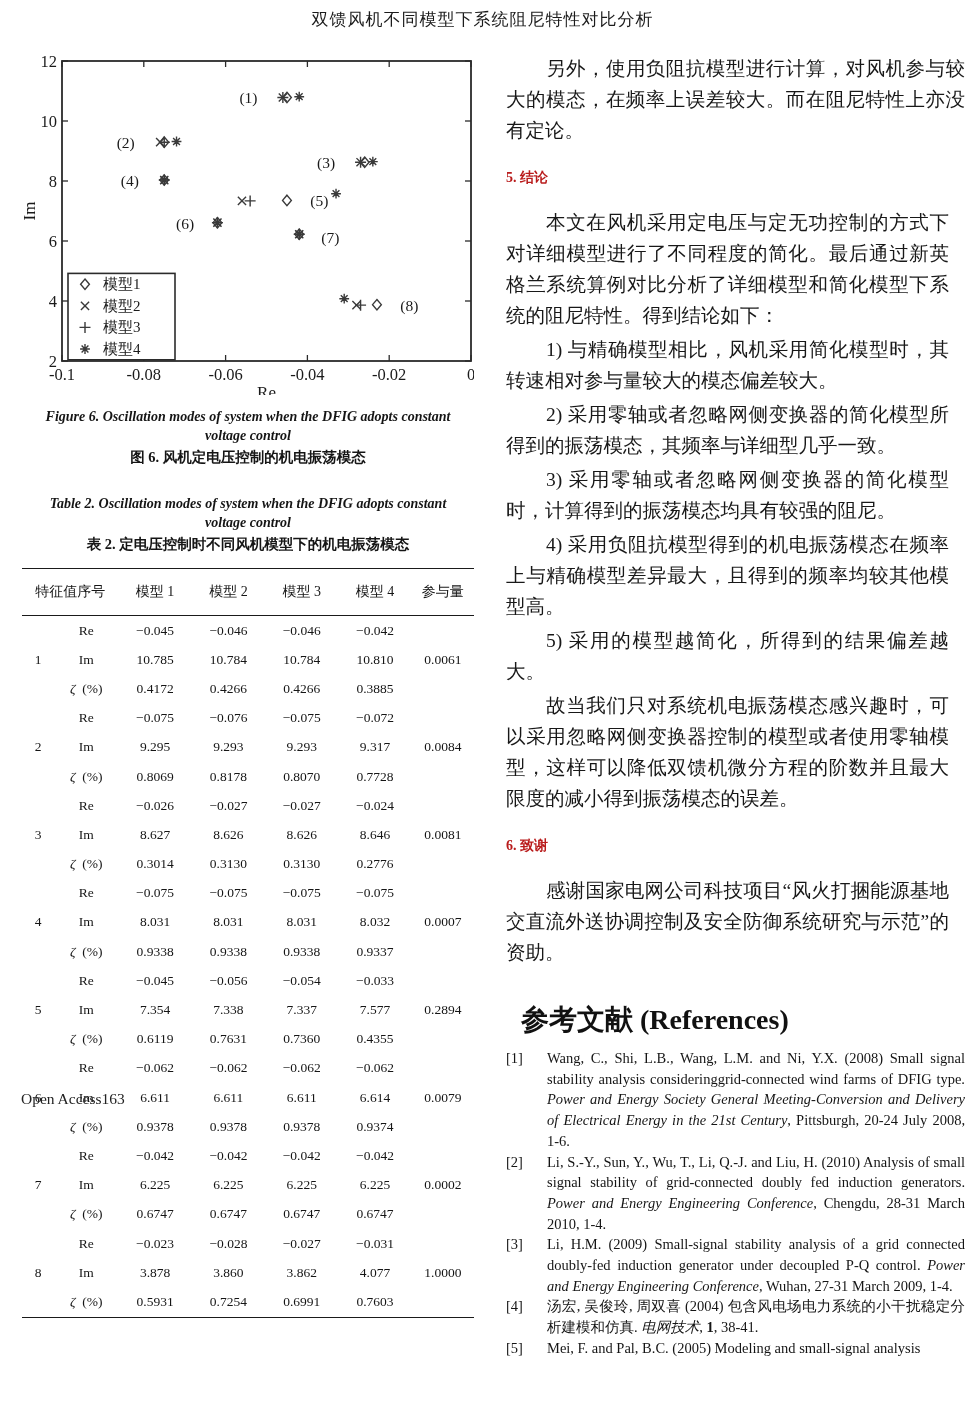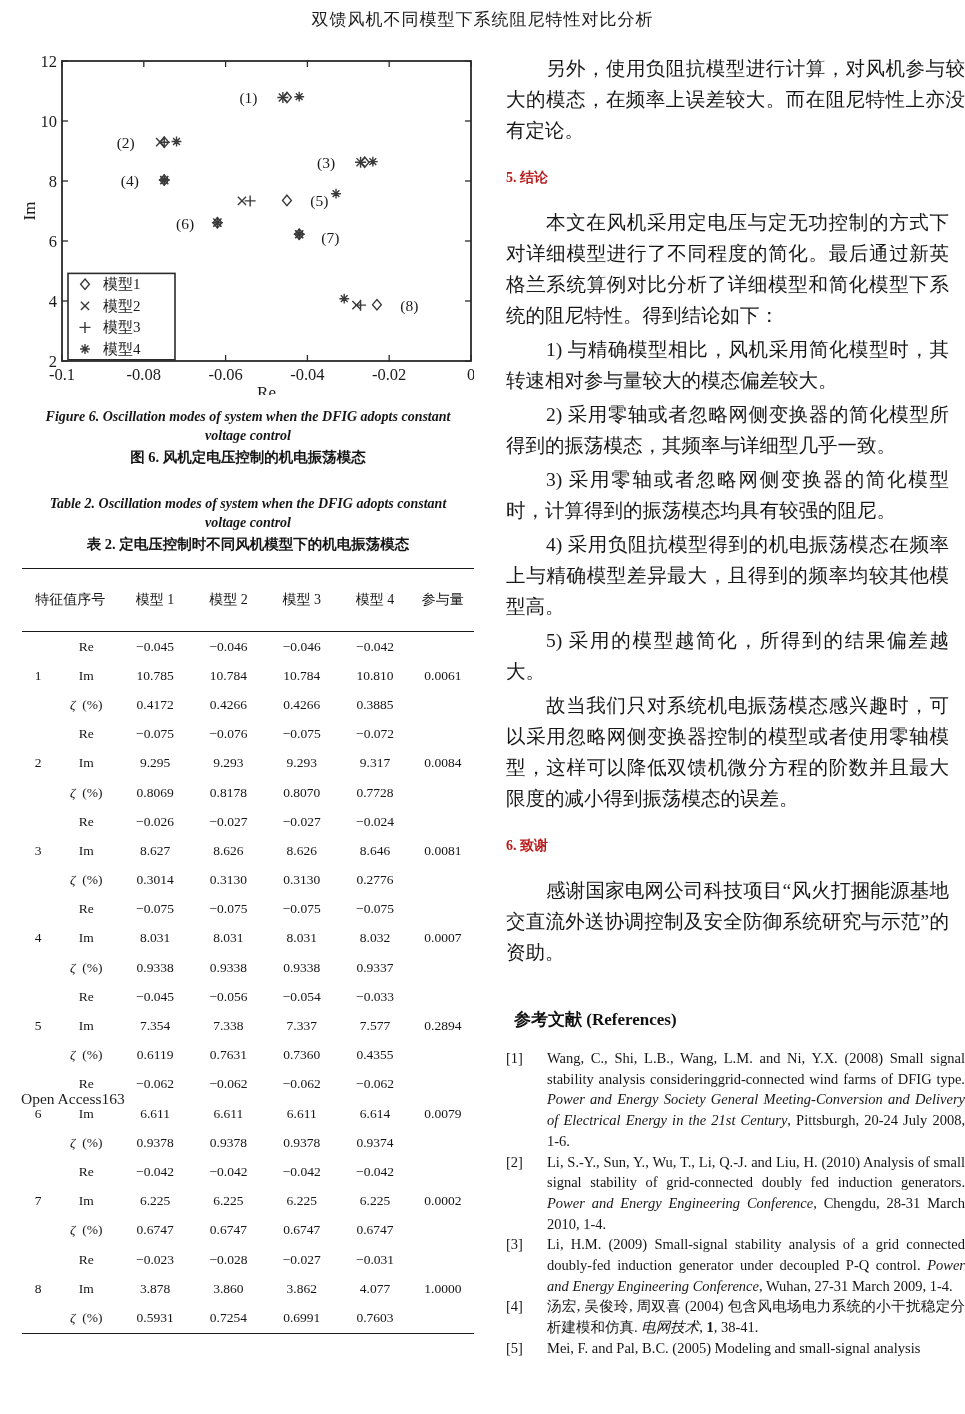--- a/index.html
+++ b/index.html
@@ -21,35 +21,35 @@
 
   
   .caption{ text-align:center;font-weight:bold;margin-top:12px;}
   .caption .cap-en{font-size:14px;line-height:19px;padding:0 10px;font-style:italic;}
   .caption .cap-zh{font-size:14.5px;line-height:21px;margin-top:2px;}
   .table-caption{margin-top:26px;}
 
   
   table.modes-table{width:452px;border-collapse:collapse;margin-top:13px;font-size:13.5px;
     border-top:1.4px solid #1a1a1a;border-bottom:1.4px solid #1a1a1a;table-layout:fixed;}
-  table.modes-table thead th{font-weight:normal;font-size:14px;padding:22px 0;border-bottom:1.2px solid #1a1a1a;text-align:center;}
+  table.modes-table thead th{font-weight:normal;font-size:14px;padding:14px 0;border-bottom:1.2px solid #1a1a1a;text-align:center;}
   table.modes-table td{text-align:center;padding:6.6px 0;white-space:nowrap;}
   table.modes-table .c0{width:32px;}
   table.modes-table .c1{width:64px;}
   table.modes-table .cm{width:73px;}
   table.modes-table .cp{width:62px;}
   .zeta-lbl{font-style:italic;}
   .zeta-rest{font-style:normal;}
 
   
   .body-para{font-size:19.5px;line-height:31px;text-align:justify;margin:0;color:#181818;}
   .indent{text-indent:2.05em;}
   .sec-par{margin:3px 16px 0 0;}
   h2.sec-heading{font-size:14px;line-height:24px;margin:20px 0 17px 0;font-weight:bold;color:#b91c1c;}
-  h2.refs-heading{font-size:17px;line-height:24px;margin:40px 0 16px 8px;font-weight:bold;color:#111;}
+  h2.refs-heading{font-size:28px;line-height:24px;margin:40px 0 16px 15px;font-weight:bold;color:#111;}
   ol.refs{list-style:none;margin:6px 0 0 0;padding:0;font-size:14.5px;line-height:20.7px;}
   ol.refs li{position:relative;padding-left:41px;text-align:justify;margin:0;}
   ol.refs .refnum{position:absolute;left:0;top:0;}
   ol.refs .it{font-style:italic;}
   ol.refs .bd{font-weight:bold;}
 
   .page-footer{position:absolute;left:0;bottom:6px;width:965px;box-sizing:border-box;
     padding:0 3px 0 21px;display:flex;justify-content:flex-start;font-size:15.5px;color:#222;}
 </style>
 </head>

